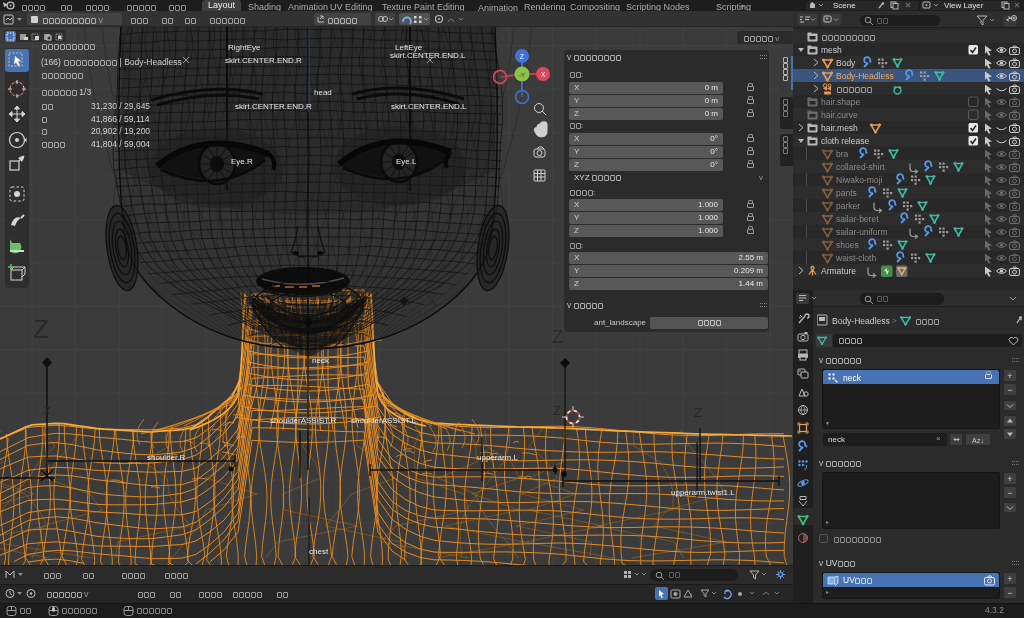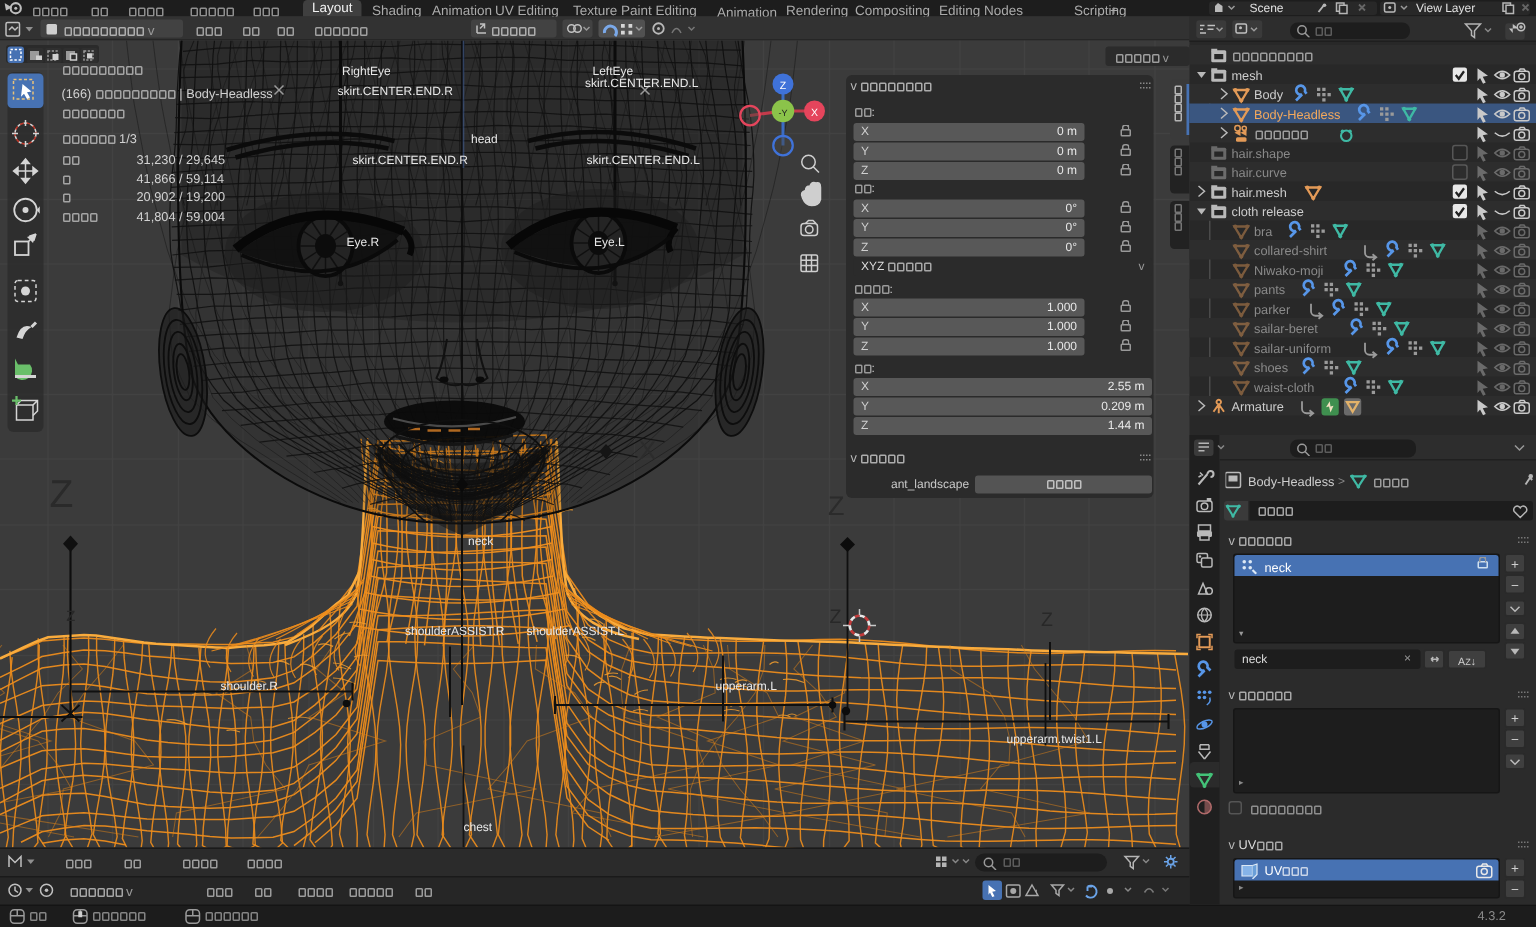--- a/index.html
+++ b/index.html
@@ -29,21 +29,21 @@
 <div class="mnu gs" style="left:168px;top:1.5px;color:#c2c2c2"><i class="g"></i><i class="g"></i><i class="g"></i></div>
 <div class="abs" style="left:202px;top:0;width:39px;height:11px;background:#3f3f3f;border-radius:3px 3px 0 0;font-size:9px;color:#f2f2f2;text-align:center;line-height:11px">Layout</div>
 <div class="tab" style="left:248px;top:1.5px">Shading</div>
 <div class="tab" style="left:288px;top:1.5px">Animation</div>
 <div class="tab" style="left:330px;top:1.5px">UV Editing</div>
 <div class="tab" style="left:382px;top:1.5px">Texture Paint</div>
 <div class="tab" style="left:437px;top:1.5px">Editing</div>
 <div class="tab" style="left:478px;top:3px">Animation</div>
 <div class="tab" style="left:524px;top:1.5px">Rendering</div>
 <div class="tab" style="left:570px;top:1.5px">Compositing</div>
-<div class="tab" style="left:626px;top:1.5px">Editing Nodes</div>
+<div class="tab" style="left:626px;top:1.5px">Scripting Nodes</div>
 <div class="tab" style="left:716px;top:1.5px">Scripting</div>
 <div class="tab" style="left:740px;top:1.5px">+</div>
 <div class="abs" style="left:806px;top:0.5px;width:112px;height:9.5px;background:#282828;border-radius:2px"></div>
 <div class="abs" style="left:920px;top:0.5px;width:100px;height:9.5px;background:#282828;border-radius:2px"></div>
 <svg class="abs" style="left:806px;top:0" width="218" height="11" viewBox="0 0 218 11">
     <path d="M6,2 l3,2 v4 h-5 v-4 Z" fill="#b9b9b9"></path>
     <path d="M13,4 l2,2 2,-2" stroke="#999" fill="none"></path>
     <text x="27" y="8" font-size="8" fill="#e0e0e0">Scene</text>
     <path d="M73,8 l4,-5 m-1,1 l1,-1" stroke="#b5b5b5" stroke-width="1.3" fill="none"></path>
     <circle cx="77" cy="3.5" r="1.2" fill="#b5b5b5"></circle>

